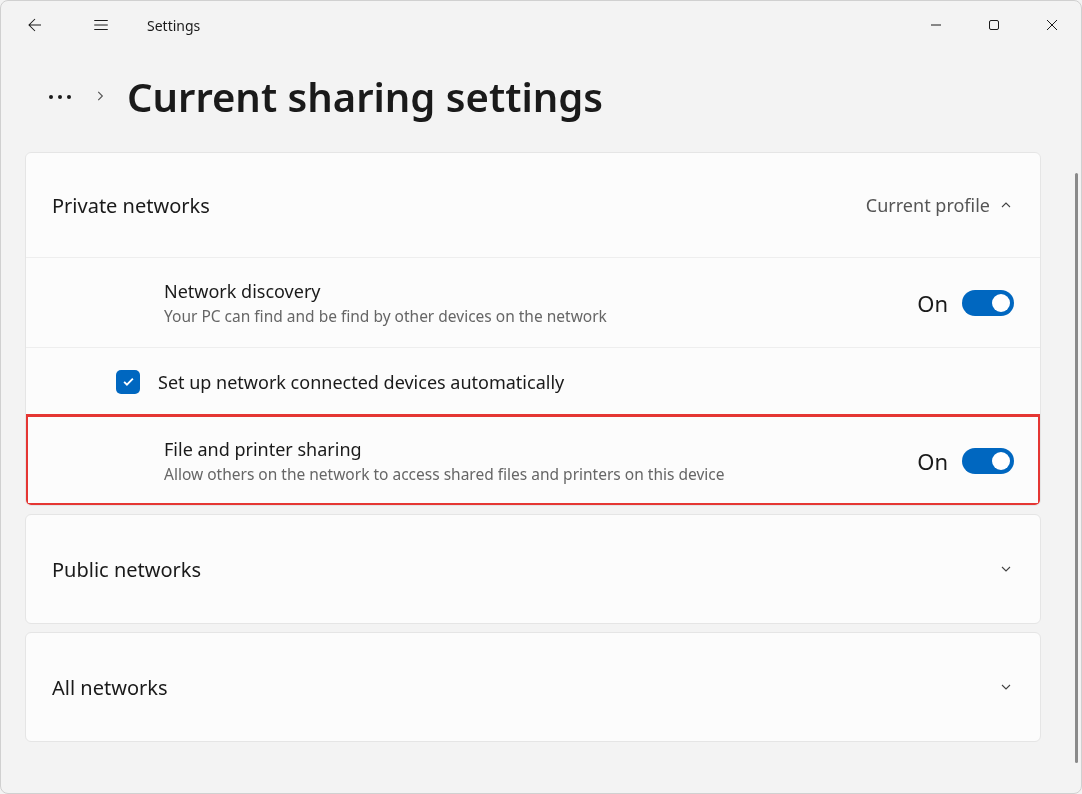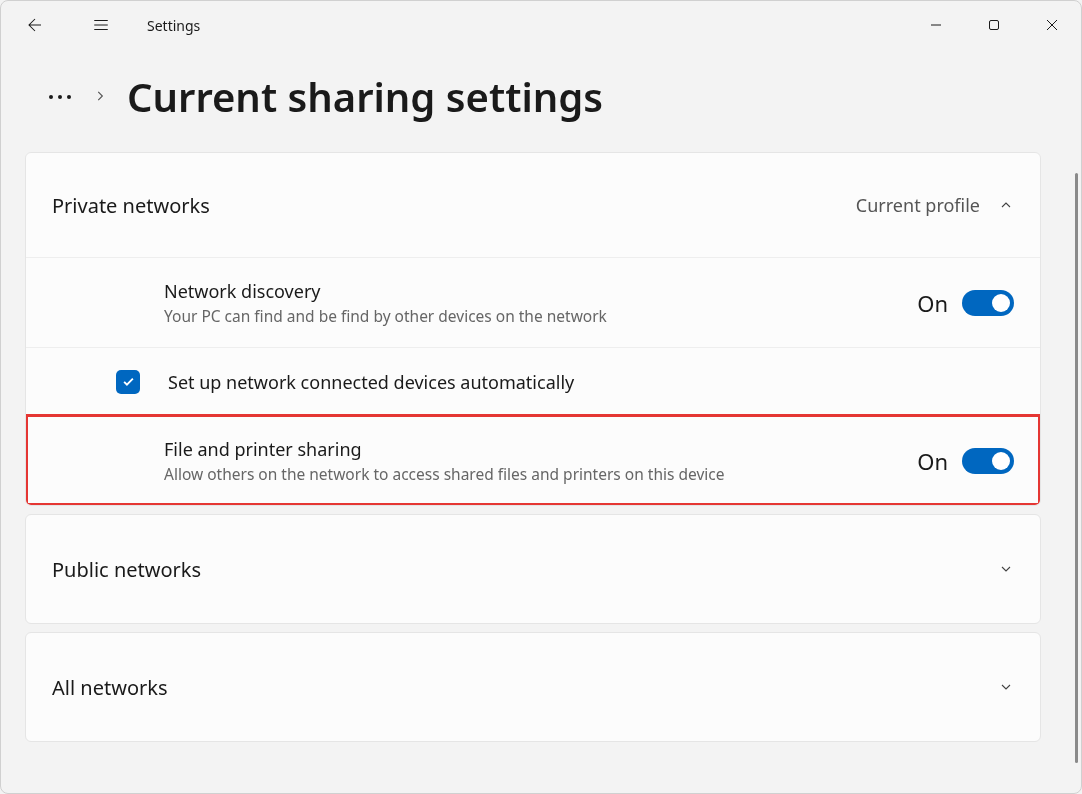--- a/index.html
+++ b/index.html
@@ -96,21 +96,21 @@
     .section-header.small { height: 108px; }
     .section-title {
       font-size: 20px;
       font-weight: 400;
       color: #1a1a1a;
     }
     .header-right {
       margin-left: auto;
       display: flex;
       align-items: center;
-      gap: 18px;
+      gap: 8px;
       font-size: 18px;
       color: #555;
     }
     .setting-row {
       border-top: 1px solid #eeeeee;
       padding: 18px 26px 18px 90px;
       display: flex;
       align-items: center;
       min-height: 90px;
     }
@@ -149,21 +149,21 @@
       height: 18px;
       background: #fff;
       border-radius: 50%;
     }
     .checkbox-row {
       border-top: 1px solid #eeeeee;
       padding: 0 26px 0 90px;
       display: flex;
       align-items: center;
       height: 68px;
-      gap: 28px;
+      gap: 18px;
     }
     .checkbox {
       width: 24px;
       height: 24px;
       background: #0067c0;
       border-radius: 5px;
       display: flex;
       align-items: center;
       justify-content: center;
       cursor: pointer;

